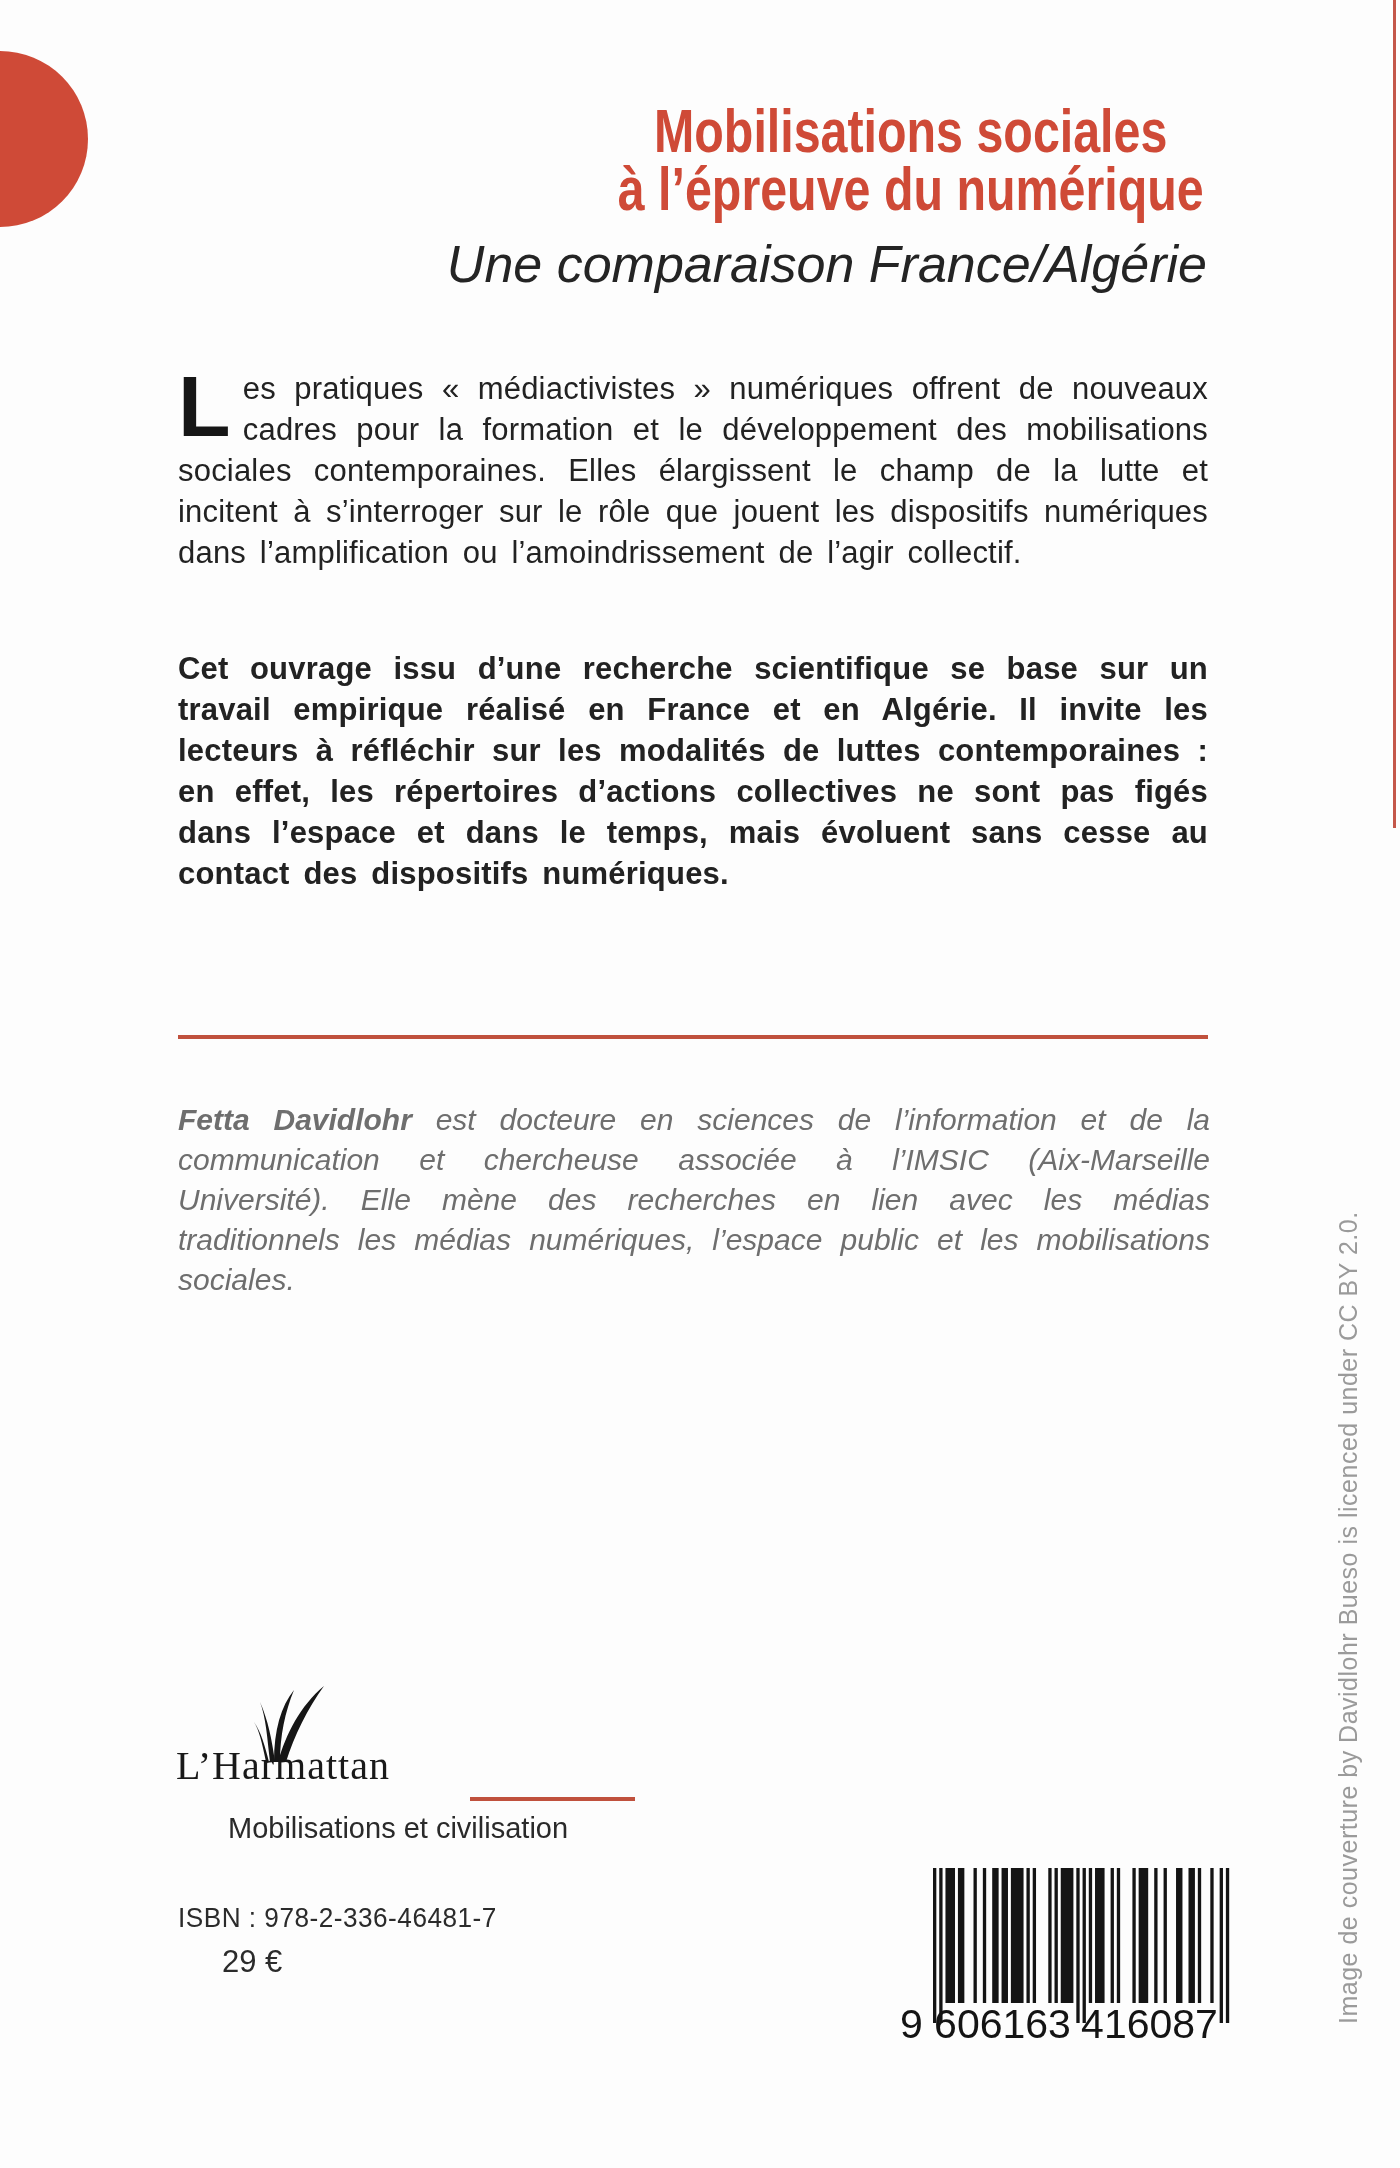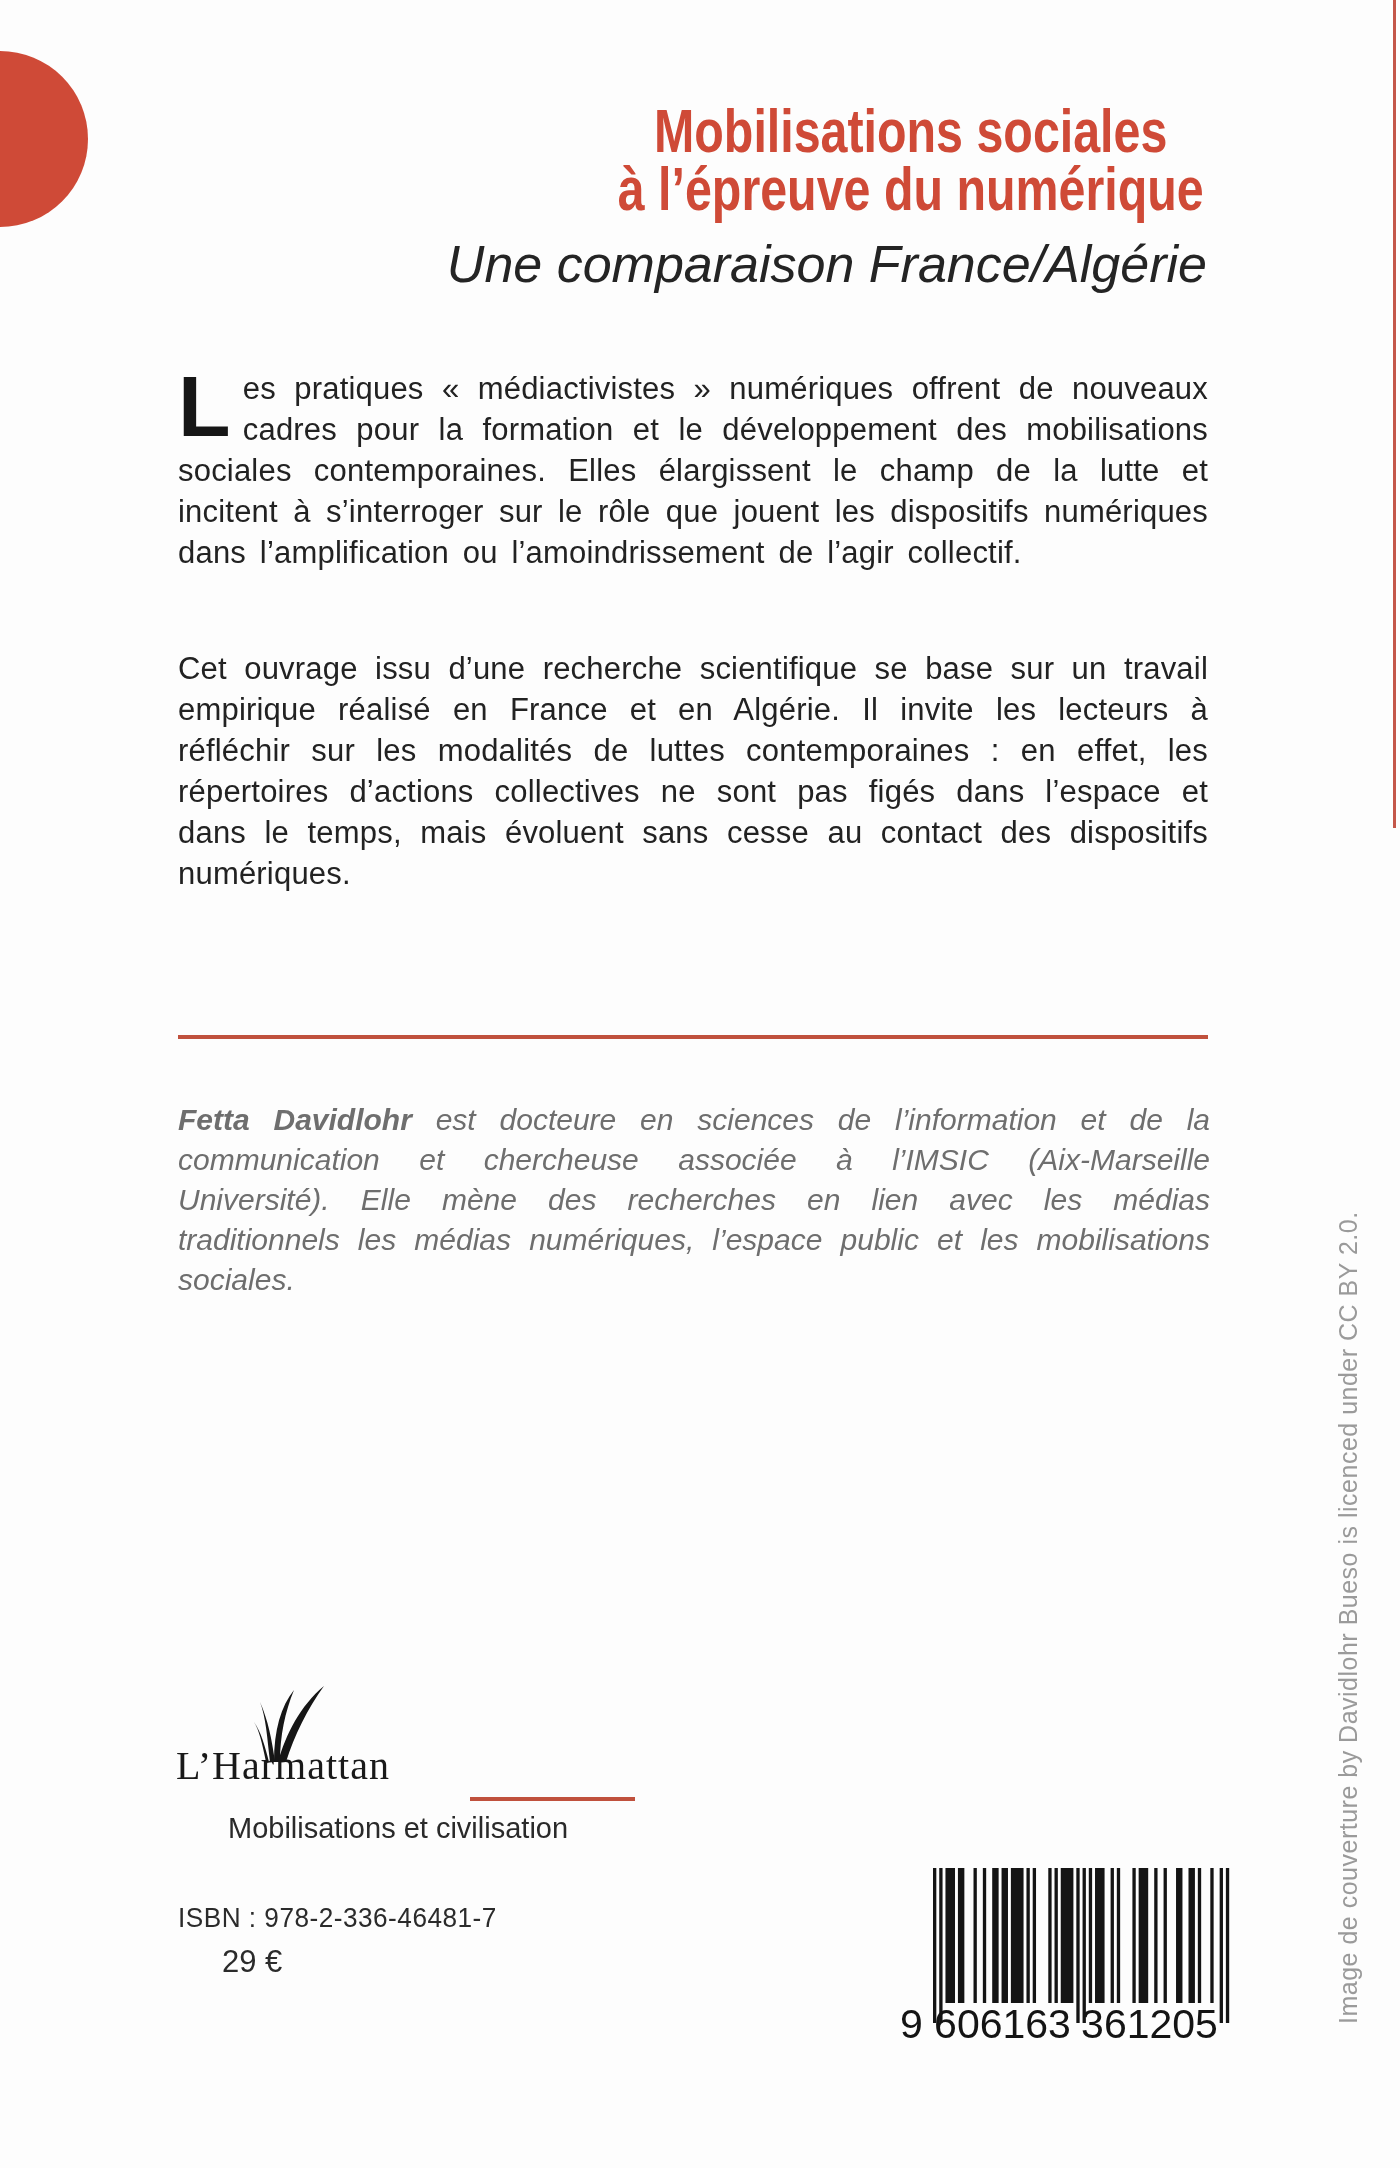--- a/index.html
+++ b/index.html
@@ -33,21 +33,21 @@
     color:#242424;white-space:nowrap;
   }
   
   .body-par{
     position:absolute;left:178px;width:1030px;
     font-size:31px;line-height:41px;color:#222;
     text-align:justify;word-spacing:5px;letter-spacing:0.2px;
     margin:0;
   }
   .par1{top:368px;}
-  .par2{top:648px;}
+  .par2{top:648px;font-weight:bold;}
   .dropcap{
     float:left;
     font-size:86px;line-height:64px;font-weight:700;
     color:#161616;
     margin:6px 12px 0 0;
   }
   .divider{
     position:absolute;left:178px;top:1035px;width:1030px;height:4px;
   }
   .bio{
@@ -167,16 +167,16 @@
         <rect x="267.57" y="0" width="3.32" height="135" fill="#141414"></rect>
         <rect x="280.03" y="0" width="6.43" height="135" fill="#141414"></rect>
         <rect x="292.49" y="0" width="6.43" height="135" fill="#141414"></rect>
         <rect x="301.84" y="0" width="3.32" height="135" fill="#141414"></rect>
         <rect x="314.31" y="0" width="3.32" height="135" fill="#141414"></rect>
         <rect x="323.65" y="0" width="3.32" height="155" fill="#141414"></rect>
         <rect x="329.88" y="0" width="3.32" height="155" fill="#141414"></rect>
       </svg>
     <div class="bc-digit bc-first">9</div>
     <div class="bc-digit bc-g1">606163</div>
-    <div class="bc-digit bc-g2">361205</div>
+    <div class="bc-digit bc-g2">416087</div>
   </div>
 
 </div>
 
 </body></html>

